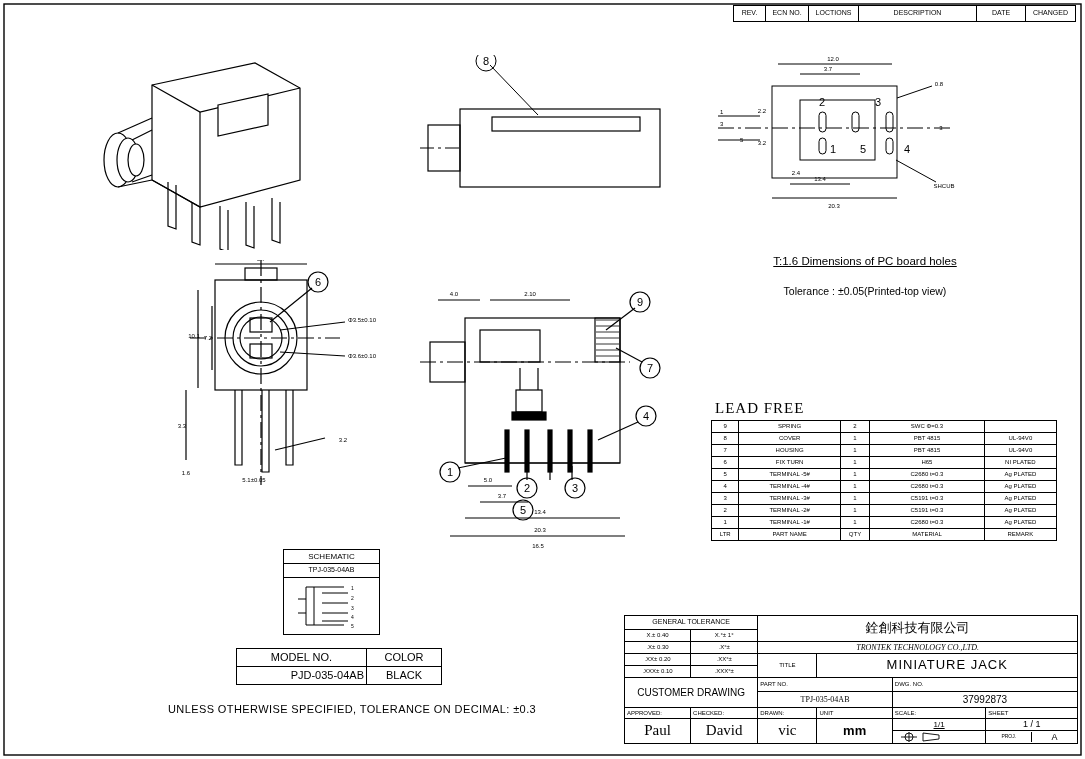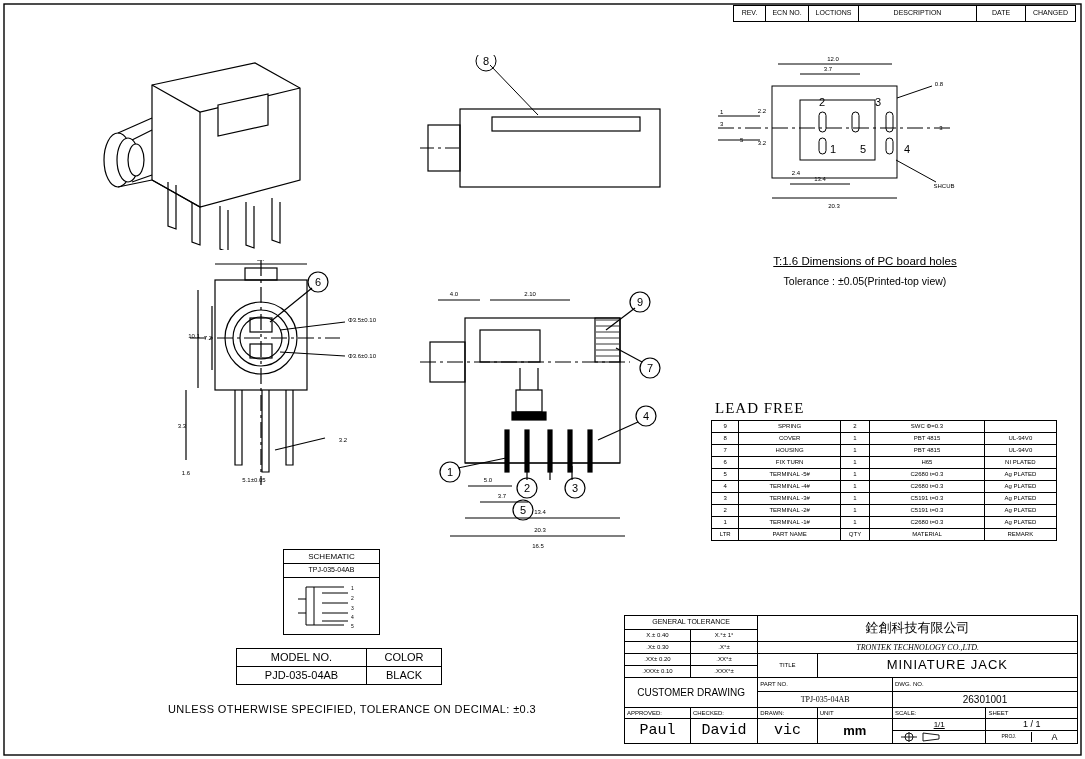--- a/index.html
+++ b/index.html
@@ -8,21 +8,21 @@
     font-family:"Liberation Sans", sans-serif;
     color:#000;overflow:hidden;position:relative;
   }
   .sheet{position:absolute;left:0;top:0;width:1085px;height:759px;}
   .abs{position:absolute;}
   svg{display:block;}
   .tbl{border-collapse:collapse;font-size:7px;}
   .tbl td,.tbl th{border:1px solid #000;padding:0 2px;white-space:nowrap;line-height:1.15;font-weight:normal;text-align:center;}
   .note{font-size:11px;letter-spacing:.4px;}
   .center{text-align:center;}
-  .hand{font-family:Liberation Mono, monospace;font-size:15px;}
+  .hand{font-family:Liberation Serif, serif;font-size:15px;}
   .lead-free{font-size:15px;letter-spacing:1px;font-family:Liberation Serif, serif;}
 </style>
 </head>
 <body>
 
 <div class="sheet">
 
   <svg class="abs" style="left:0;top:0;" width="1085" height="759">
     <rect x="4" y="4" width="1077" height="751" fill="none" stroke="#000" stroke-width="1.4"></rect>
   </svg>
@@ -127,21 +127,21 @@
     </g>
     <g font-size="6" font-family="Liberation Sans, sans-serif">
       <text x="20" y="64">1</text>
       <text x="20" y="76">3</text>
       <text x="40" y="92">5</text>
     </g>
   </svg>
 
   <div class="abs center" style="left:740px;top:255px;width:250px;">
     <div style="font-size:11.5px;text-decoration:underline;font-family:'Liberation Sans',sans-serif;">T:1.6  Dimensions of PC board holes</div>
-    <div style="font-size:10.5px;margin-top:8px;">Tolerance : ±0.05(Printed-top view)</div>
+    <div style="font-size:10.5px;margin-top:18px;">Tolerance : ±0.05(Printed-top view)</div>
   </div>
 
   <svg class="abs" style="left:90px;top:260px;" width="290" height="260">
     <g fill="none" stroke="#000" stroke-width="1.2">
 
       <rect x="125" y="20" width="92" height="110"></rect>
 
       <rect x="155" y="8" width="32" height="12"></rect>
 
       <circle cx="171" cy="78" r="36"></circle>
@@ -378,21 +378,21 @@
   </div>
 
   <div class="abs" style="left:222px;top:648px;">
     <table class="tbl" style="font-size:11px;margin-left:14px;">
       <tbody>
           <tr>
         <td style="width:125px;height:17px;">MODEL NO.</td>
         <td style="width:70px;">COLOR</td>
       </tr>
       <tr>
-        <td style="height:17px;">PJD-035-04AB</td>
+        <td style="height:17px;text-align:right;">PJD-035-04AB</td>
         <td>BLACK</td>
       </tr>
     </tbody>
       </table>
   </div>
 
   <div class="abs note" style="left:168px;top:703px;width:380px;">UNLESS OTHERWISE SPECIFIED, TOLERANCE ON DECIMAL: ±0.3</div>
 
   <div class="abs" style="left:624px;top:615px;border-radius:28px;">
     <table class="tbl" style="width:454px;">
@@ -422,21 +422,21 @@
         <td style="height:11px;font-size:6px;">.XXX±  0.10</td>
         <td style="font-size:6px;">.XXX°±</td>
       </tr>
       <tr>
         <td colspan="2" rowspan="2" style="height:26px;font-size:10px;">CUSTOMER DRAWING</td>
         <td colspan="2" style="height:13px;font-size:6px;text-align:left;">PART NO.</td>
         <td colspan="2" style="font-size:6px;text-align:left;">DWG. NO.</td>
       </tr>
       <tr>
         <td colspan="2" style="height:15px;font-size:8px;font-family:'Liberation Serif',serif;">TPJ-035-04AB</td>
-        <td colspan="2" style="font-size:10px;">26301001</td>
+        <td colspan="2" style="font-size:10px;">37992873</td>
       </tr>
       <tr>
         <td style="height:10px;font-size:6px;text-align:left;">APPROVED:</td>
         <td style="font-size:6px;text-align:left;">CHECKED:</td>
         <td style="font-size:6px;text-align:left;">DRAWN:</td>
         <td style="width:50px;font-size:6px;text-align:left;">UNIT</td>
         <td style="width:62px;font-size:6px;text-align:left;">SCALE:</td>
         <td style="width:62px;font-size:6px;text-align:left;">SHEET</td>
       </tr>
       <tr>

